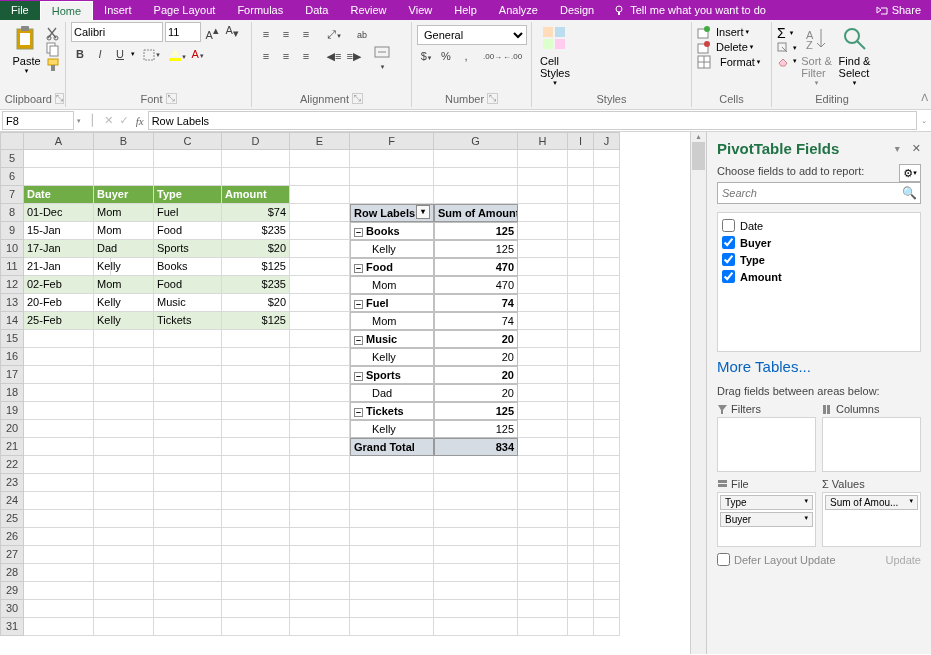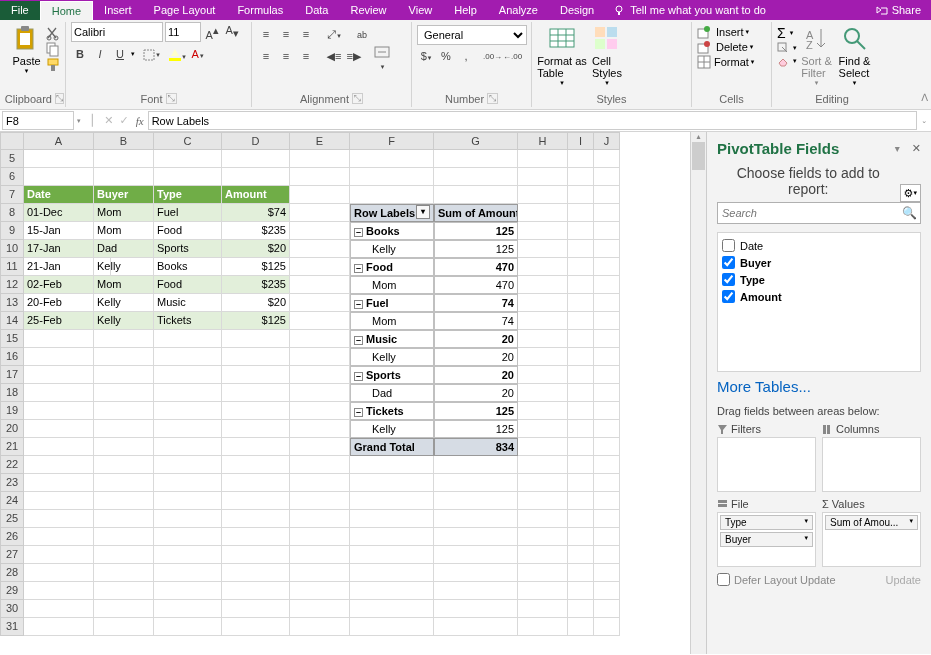--- a/index.html
+++ b/index.html
@@ -46,21 +46,21 @@
 .cell.pivothdr{background:#d6dce4;font-weight:bold;border:1px solid #999;}
 .cell.grandtotal{background:#d6dce4;border:1px solid #999;}
 .cell.pivot{border:1px solid #c0c0c0;}
 .cell.b{font-weight:bold;}
 .expcol{width:9px;height:9px;display:inline-block;border:1px solid #888;text-align:center;line-height:7px;font-size:9px;margin-right:3px;}
 .filter-btn{float:right;width:14px;height:14px;border:1px solid #888;background:#f8f8f8;font-size:8px;text-align:center;line-height:12px;}
 .taskpane{width:225px;border-left:1px solid #ccc;background:#f3f3f3;padding:8px 10px;display:flex;flex-direction:column;}
 .tp-title{font-size:15px;color:#217346;font-weight:600;}
 .tp-header{display:flex;align-items:center;}
 .tp-gear{width:22px;height:18px;border:1px solid #b0b0b0;background:#fff;margin-left:auto;display:flex;align-items:center;justify-content:center;font-size:11px;}
-.tp-sub{font-size:14px;color:#444;margin:8px 0 5px;text-align:center;}
+.tp-sub{font-size:11px;color:#444;margin:8px 0 5px;text-align:center;}
 .tp-search{position:relative;margin-bottom:8px;}
 .tp-search input{width:100%;height:22px;border:1px solid #b0b0b0;padding:0 4px;font-style:italic;color:#888;}
 .tp-search .sicon{position:absolute;right:4px;top:4px;color:#0070c0;font-size:12px;}
 .fieldlist{background:#fff;border:1px solid #d4d4d4;height:140px;padding:4px 2px;overflow:auto;}
 .fielditem{display:flex;align-items:center;gap:5px;padding:2px;font-size:11px;}
 .fielditem input{width:13px;height:13px;}
 .areas{margin-top:10px;}
 .areas-sub{font-size:11px;color:#444;margin-bottom:6px;}
 .areagrid{display:grid;grid-template-columns:1fr 1fr;gap:6px;}
 .areabox{}
@@ -216,29 +216,20 @@
      </div>
    </div>
    <div class="rgroup-label">
         <span>Number</span>
         <span class="launcher">⤡</span>
       </div>
  </div>
 
  <div class="rgroup" style="width:160px">
    <div class="rgroup-body">
-     <div class="bigbtn" style="width:50px">
-          <svg class="icon32">
-            <rect x="2" y="4" width="24" height="18" fill="#fff" stroke="#497"></rect>
-            <path d="M2 10 h24 M2 16 h24 M10 4 v18 M18 4 v18" stroke="#497"></path>
-          </svg>
-          <span style="white-space:pre">Format as
-Table</span>
-          <span style="font-size:7px">▾</span>
-        </div>
      <div class="bigbtn">
           <svg class="icon32">
             <rect x="2" y="2" width="10" height="10" fill="#fdb"></rect>
             <rect x="14" y="2" width="10" height="10" fill="#bde"></rect>
             <rect x="2" y="14" width="10" height="10" fill="#dfc"></rect>
             <rect x="14" y="14" width="10" height="10" fill="#fce"></rect>
           </svg>
           <span style="white-space:pre">Cell
 Styles</span>
           <span style="font-size:7px">▾</span>
@@ -265,21 +256,21 @@
             <circle cx="10" cy="4" r="3" fill="#c44"></circle>
           </svg>
           <span style="margin-left:3px">Delete</span>
           <span style="font-size:7px;margin-left:auto">▾</span>
         </div>
      <div class="fontrow">
           <svg width="14" height="14">
             <rect x="1" y="1" width="12" height="12" fill="#fff" stroke="#888"></rect>
             <path d="M1 7 h12 M7 1 v12" stroke="#888"></path>
           </svg>
-          <span style="margin-left:1px">Format</span>
+          <span style="margin-left:7px">Format</span>
           <span style="font-size:7px;margin-left:auto">▾</span>
         </div>
    </div>
    <div class="rgroup-label">
         <span>Cells</span>
       </div>
  </div>
 
  <div class="rgroup" style="width:120px;border-right:none">
    <div class="rgroup-body">

